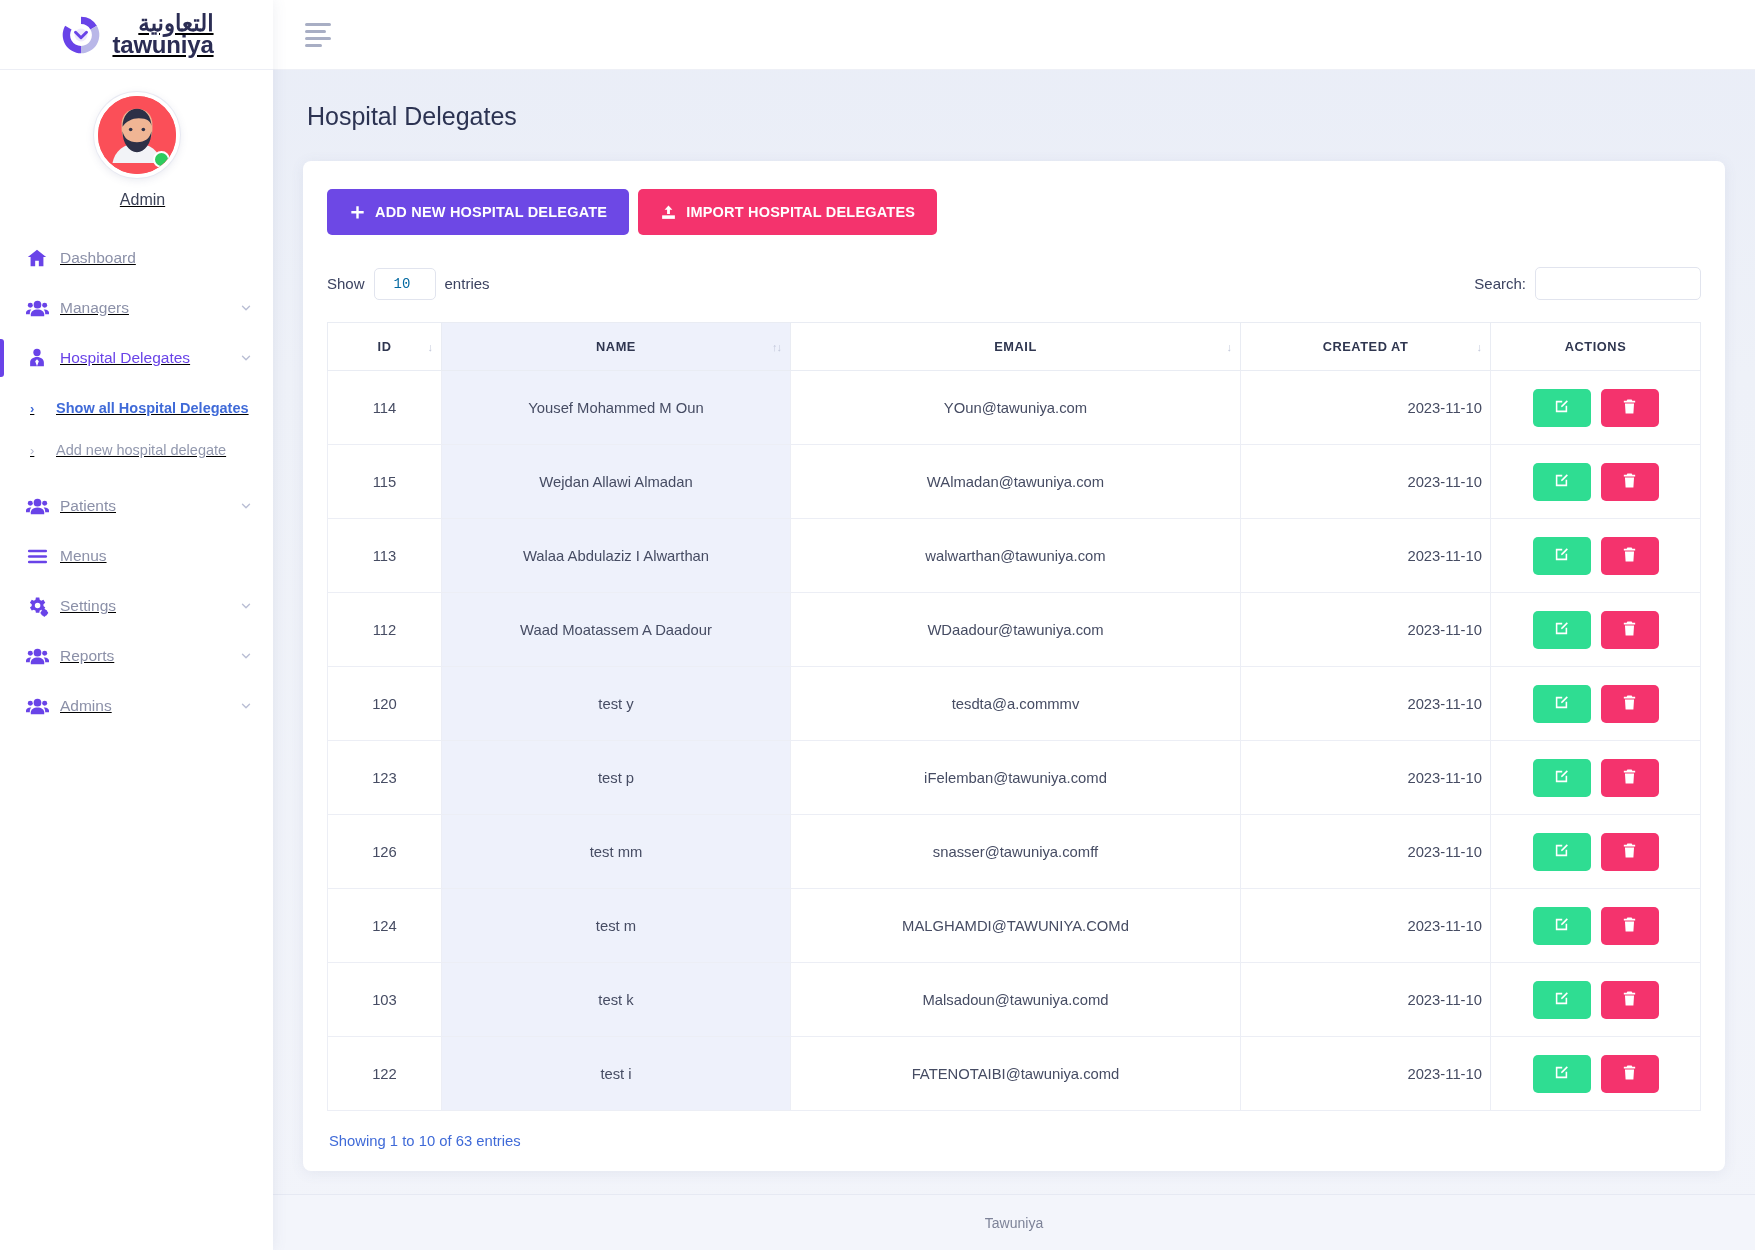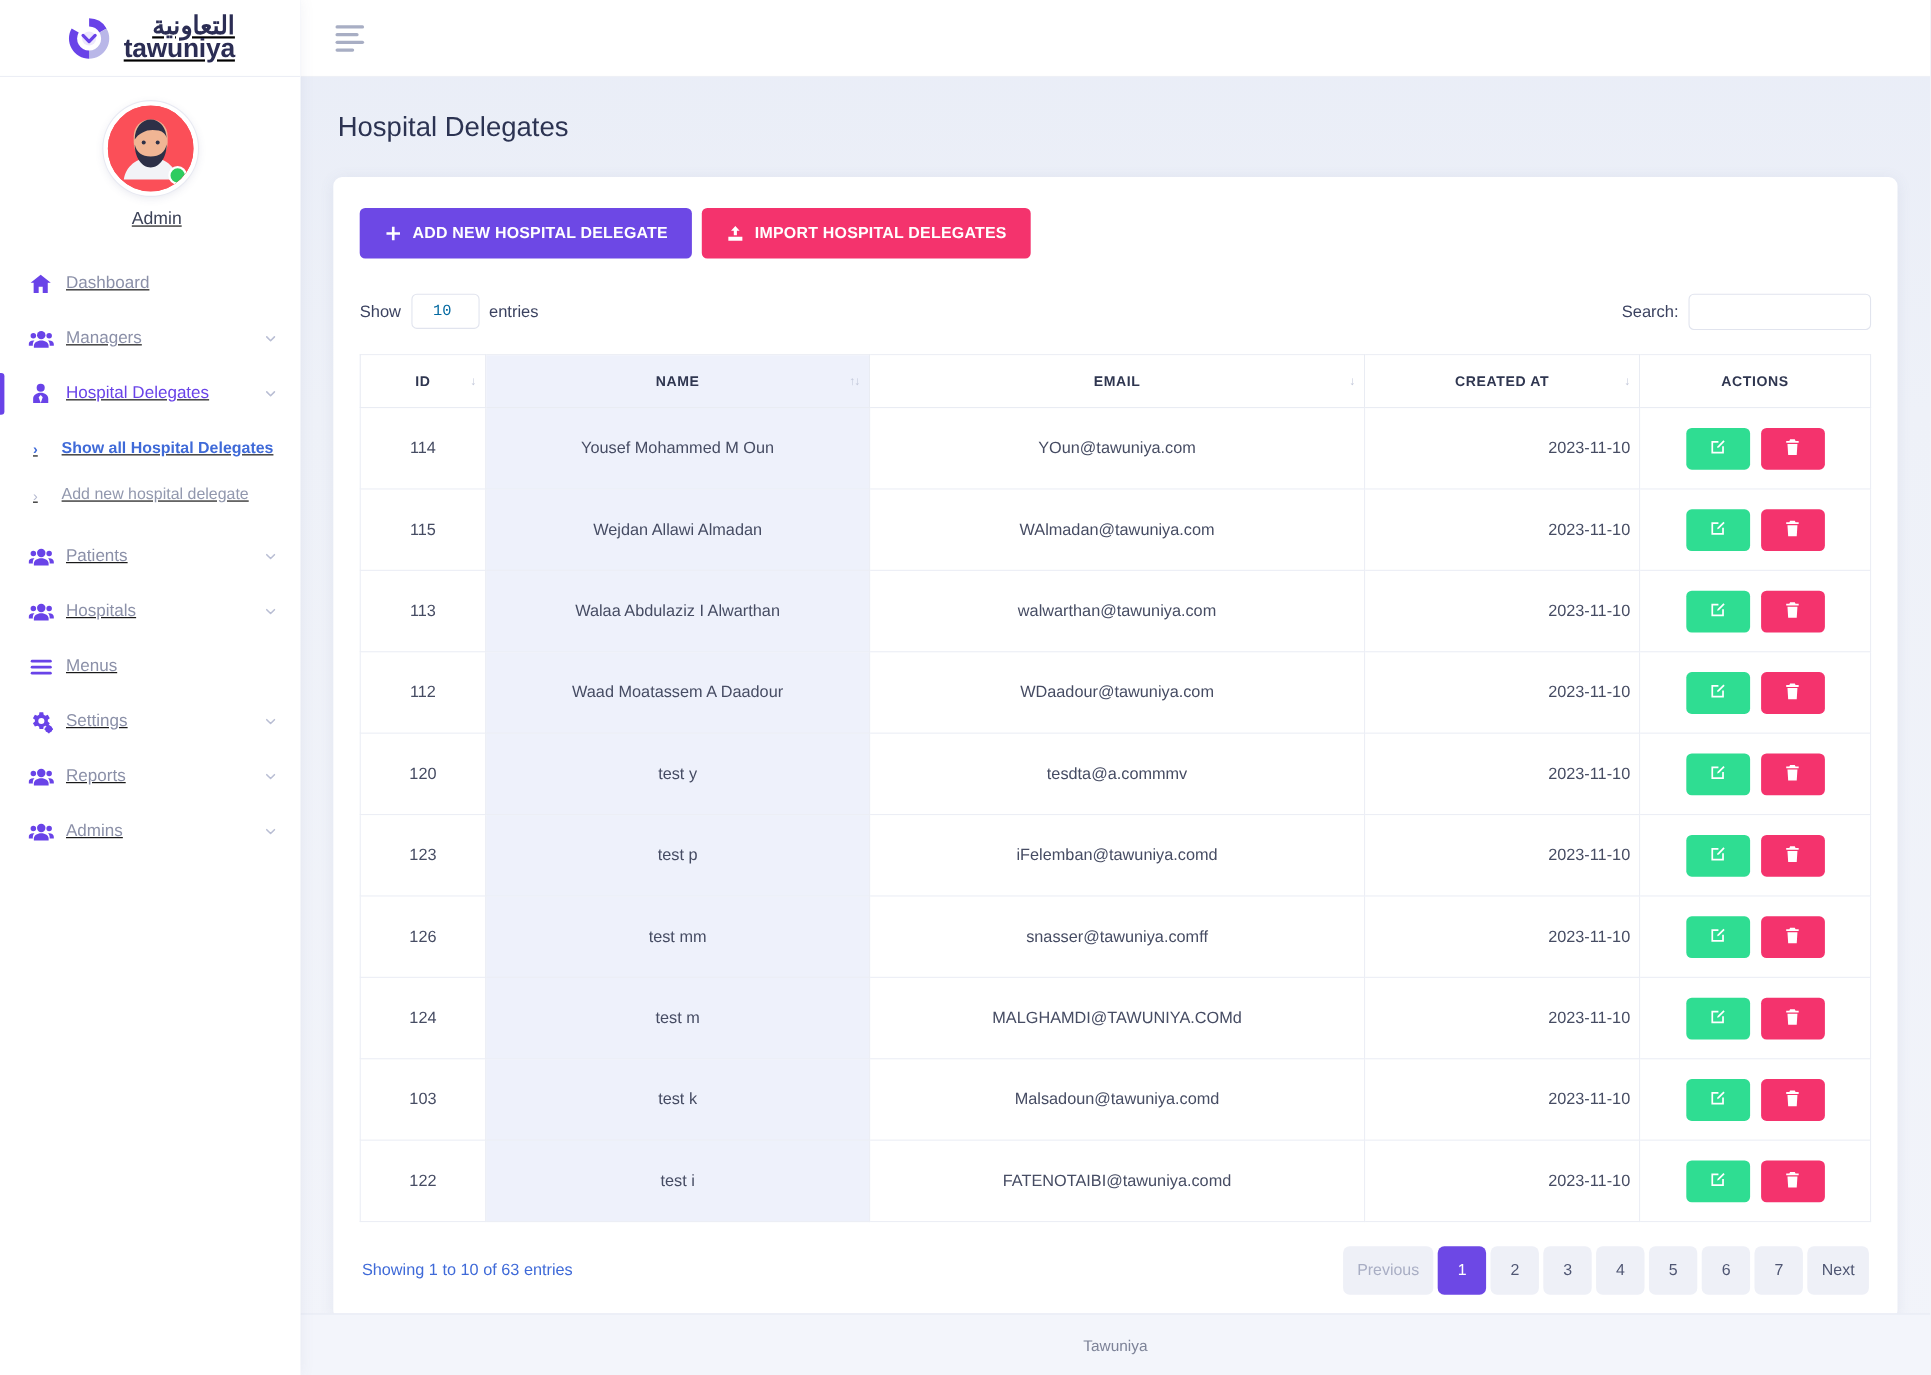--- a/index.html
+++ b/index.html
@@ -134,21 +134,21 @@
     font-size: 14.5px; font-weight: 700; letter-spacing: 0.2px;
     padding: 0 22px; height: 46px;
     display: inline-flex; align-items: center; gap: 9px;
     cursor: pointer; font-family: inherit;
   }
   .btn-primary { background: #6d48e5; }
   .btn-danger  { background: #f4336d; }
   .btn svg { width: 17px; height: 17px; fill: #fff; flex-shrink: 0; }
 
   .table-controls {
-    display: flex; align-items: flex-start; justify-content: space-between;
+    display: flex; align-items: center; justify-content: space-between;
     margin-bottom: 22px;
   }
   .show-entries { display: flex; align-items: center; gap: 9px; font-size: 15px; color: #3b4260; }
   .show-entries select, .show-entries .fake-select {
     border: 1px solid #e1e4ee; border-radius: 5px;
     height: 32px; width: 62px; padding: 0 19px;
     font-size: 14px; color: #0369a1; background: #fff;
     font-family: Liberation Mono, monospace; display: flex; align-items: center;
   }
   .search-box { display: flex; align-items: center; gap: 9px; font-size: 15px; color: #3b4260; }
@@ -320,36 +320,20 @@
                 <path d="M4.5 13c-2.6 0-4.5 1.5-4.5 3.3V18h4v-1c0-1.6.6-3 1.6-4z"></path>
                 <path d="M19.5 13c2.6 0 4.5 1.5 4.5 3.3V18h-4v-1c0-1.6-.6-3-1.6-4z"></path>
               </svg>
           </span>
           <span class="lbl">Patients</span>
           <svg class="chev" viewBox="0 0 24 24" fill="none" stroke="currentColor" stroke-width="2.4" stroke-linecap="round" stroke-linejoin="round">
               <polyline points="6 9 12 15 18 9"></polyline>
             </svg>
         </div>
 
-        <div class="nav-item">
-          <span class="ico">
-            <svg width="23" height="23" viewBox="0 0 24 24" fill="currentColor">
-                <circle cx="12" cy="8" r="4"></circle>
-                <circle cx="4.5" cy="8.5" r="2.6"></circle>
-                <circle cx="19.5" cy="8.5" r="2.6"></circle>
-                <path d="M12 13c-4 0-7 2.2-7 5v2h14v-2c0-2.8-3-5-7-5z"></path>
-                <path d="M4.5 13c-2.6 0-4.5 1.5-4.5 3.3V18h4v-1c0-1.6.6-3 1.6-4z"></path>
-                <path d="M19.5 13c2.6 0 4.5 1.5 4.5 3.3V18h-4v-1c0-1.6-.6-3-1.6-4z"></path>
-              </svg>
-          </span>
-          <span class="lbl">Hospitals</span>
-          <svg class="chev" viewBox="0 0 24 24" fill="none" stroke="currentColor" stroke-width="2.4" stroke-linecap="round" stroke-linejoin="round">
-              <polyline points="6 9 12 15 18 9"></polyline>
-            </svg>
-        </div>
 
         <div class="nav-item">
           <span class="ico">
             <svg width="23" height="23" viewBox="0 0 24 24" fill="currentColor">
                 <rect x="2" y="5" width="20" height="2.6" rx="1.3"></rect>
                 <rect x="2" y="10.7" width="20" height="2.6" rx="1.3"></rect>
                 <rect x="2" y="16.4" width="20" height="2.6" rx="1.3"></rect>
               </svg>
           </span>
           <span class="lbl">Menus</span>
@@ -690,31 +674,20 @@
                       </svg></span>
                   </button>
                 </div>
               </td>
             </tr>
           </tbody>
       </table>
 
       <div class="table-footer">
         <div class="showing-info">Showing 1 to 10 of 63 entries</div>
-        <div class="pagination" id="pagination">
-            <button class="page-btn disabled">Previous</button>
-            <button class="page-btn active">1</button>
-            <button class="page-btn">2</button>
-            <button class="page-btn">3</button>
-            <button class="page-btn">4</button>
-            <button class="page-btn">5</button>
-            <button class="page-btn">6</button>
-            <button class="page-btn">7</button>
-            <button class="page-btn">Next</button>
-          </div>
       </div>
 
     </div>
   </div>
 
   <div class="footer">
     <span>Tawuniya</span>
   </div>
 </div>
 

